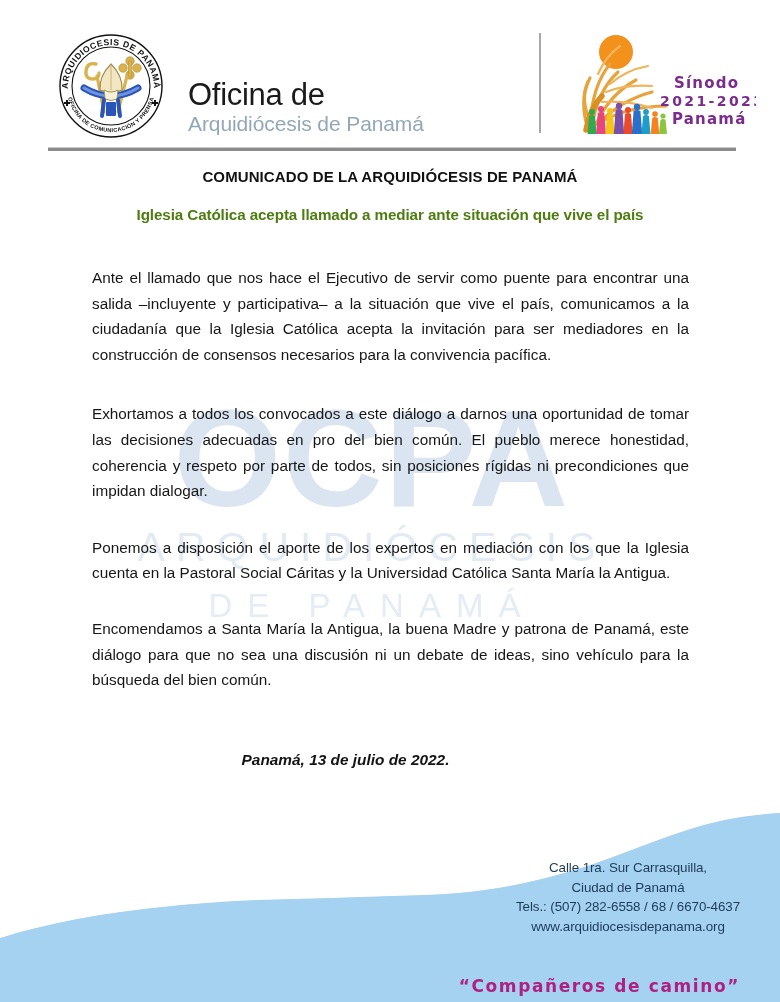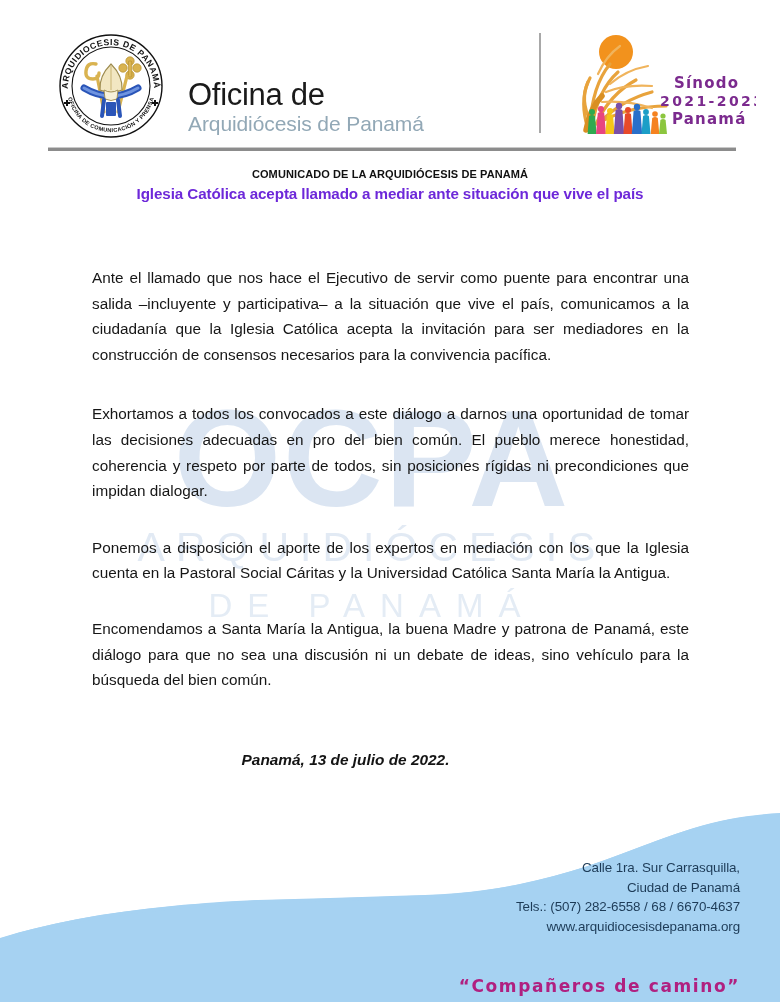--- a/index.html
+++ b/index.html
@@ -128,30 +128,30 @@
   
   .titles {
     position: absolute;
     left: 0;
     top: 168px;
     width: 780px;
     text-align: center;
     z-index: 2;
   }
   .title-main {
-    font-size: 11px;
+    font-size: 15px;
     font-weight: bold;
     color: #111111;
     letter-spacing: 0.1px;
   }
   .title-sub {
     font-size: 15.2px;
     font-weight: bold;
-    color: #6d28d9;
-    margin-top: 5px;
+    color: #4d7c0f;
+    margin-top: 21px;
     letter-spacing: -0.1px;
   }
 
   
   .body-copy {
     position: absolute;
     left: 92px;
     top: 265px;
     width: 597px;
     z-index: 2;
@@ -196,20 +196,21 @@
     bottom: 66px;
     text-align: right;
     z-index: 2;
   }
   .contact-line {
     font-size: 13.4px;
     line-height: 19.4px;
     color: #1d3b57;
     letter-spacing: -0.1px;
     white-space: nowrap;
+    text-align: center;
   }
   .tagline {
     position: absolute;
     right: 40px;
     bottom: 6px;
     z-index: 2;
     font-size: 17px;
     font-weight: bold;
     color: #b02080;
     letter-spacing: 1.6px;

